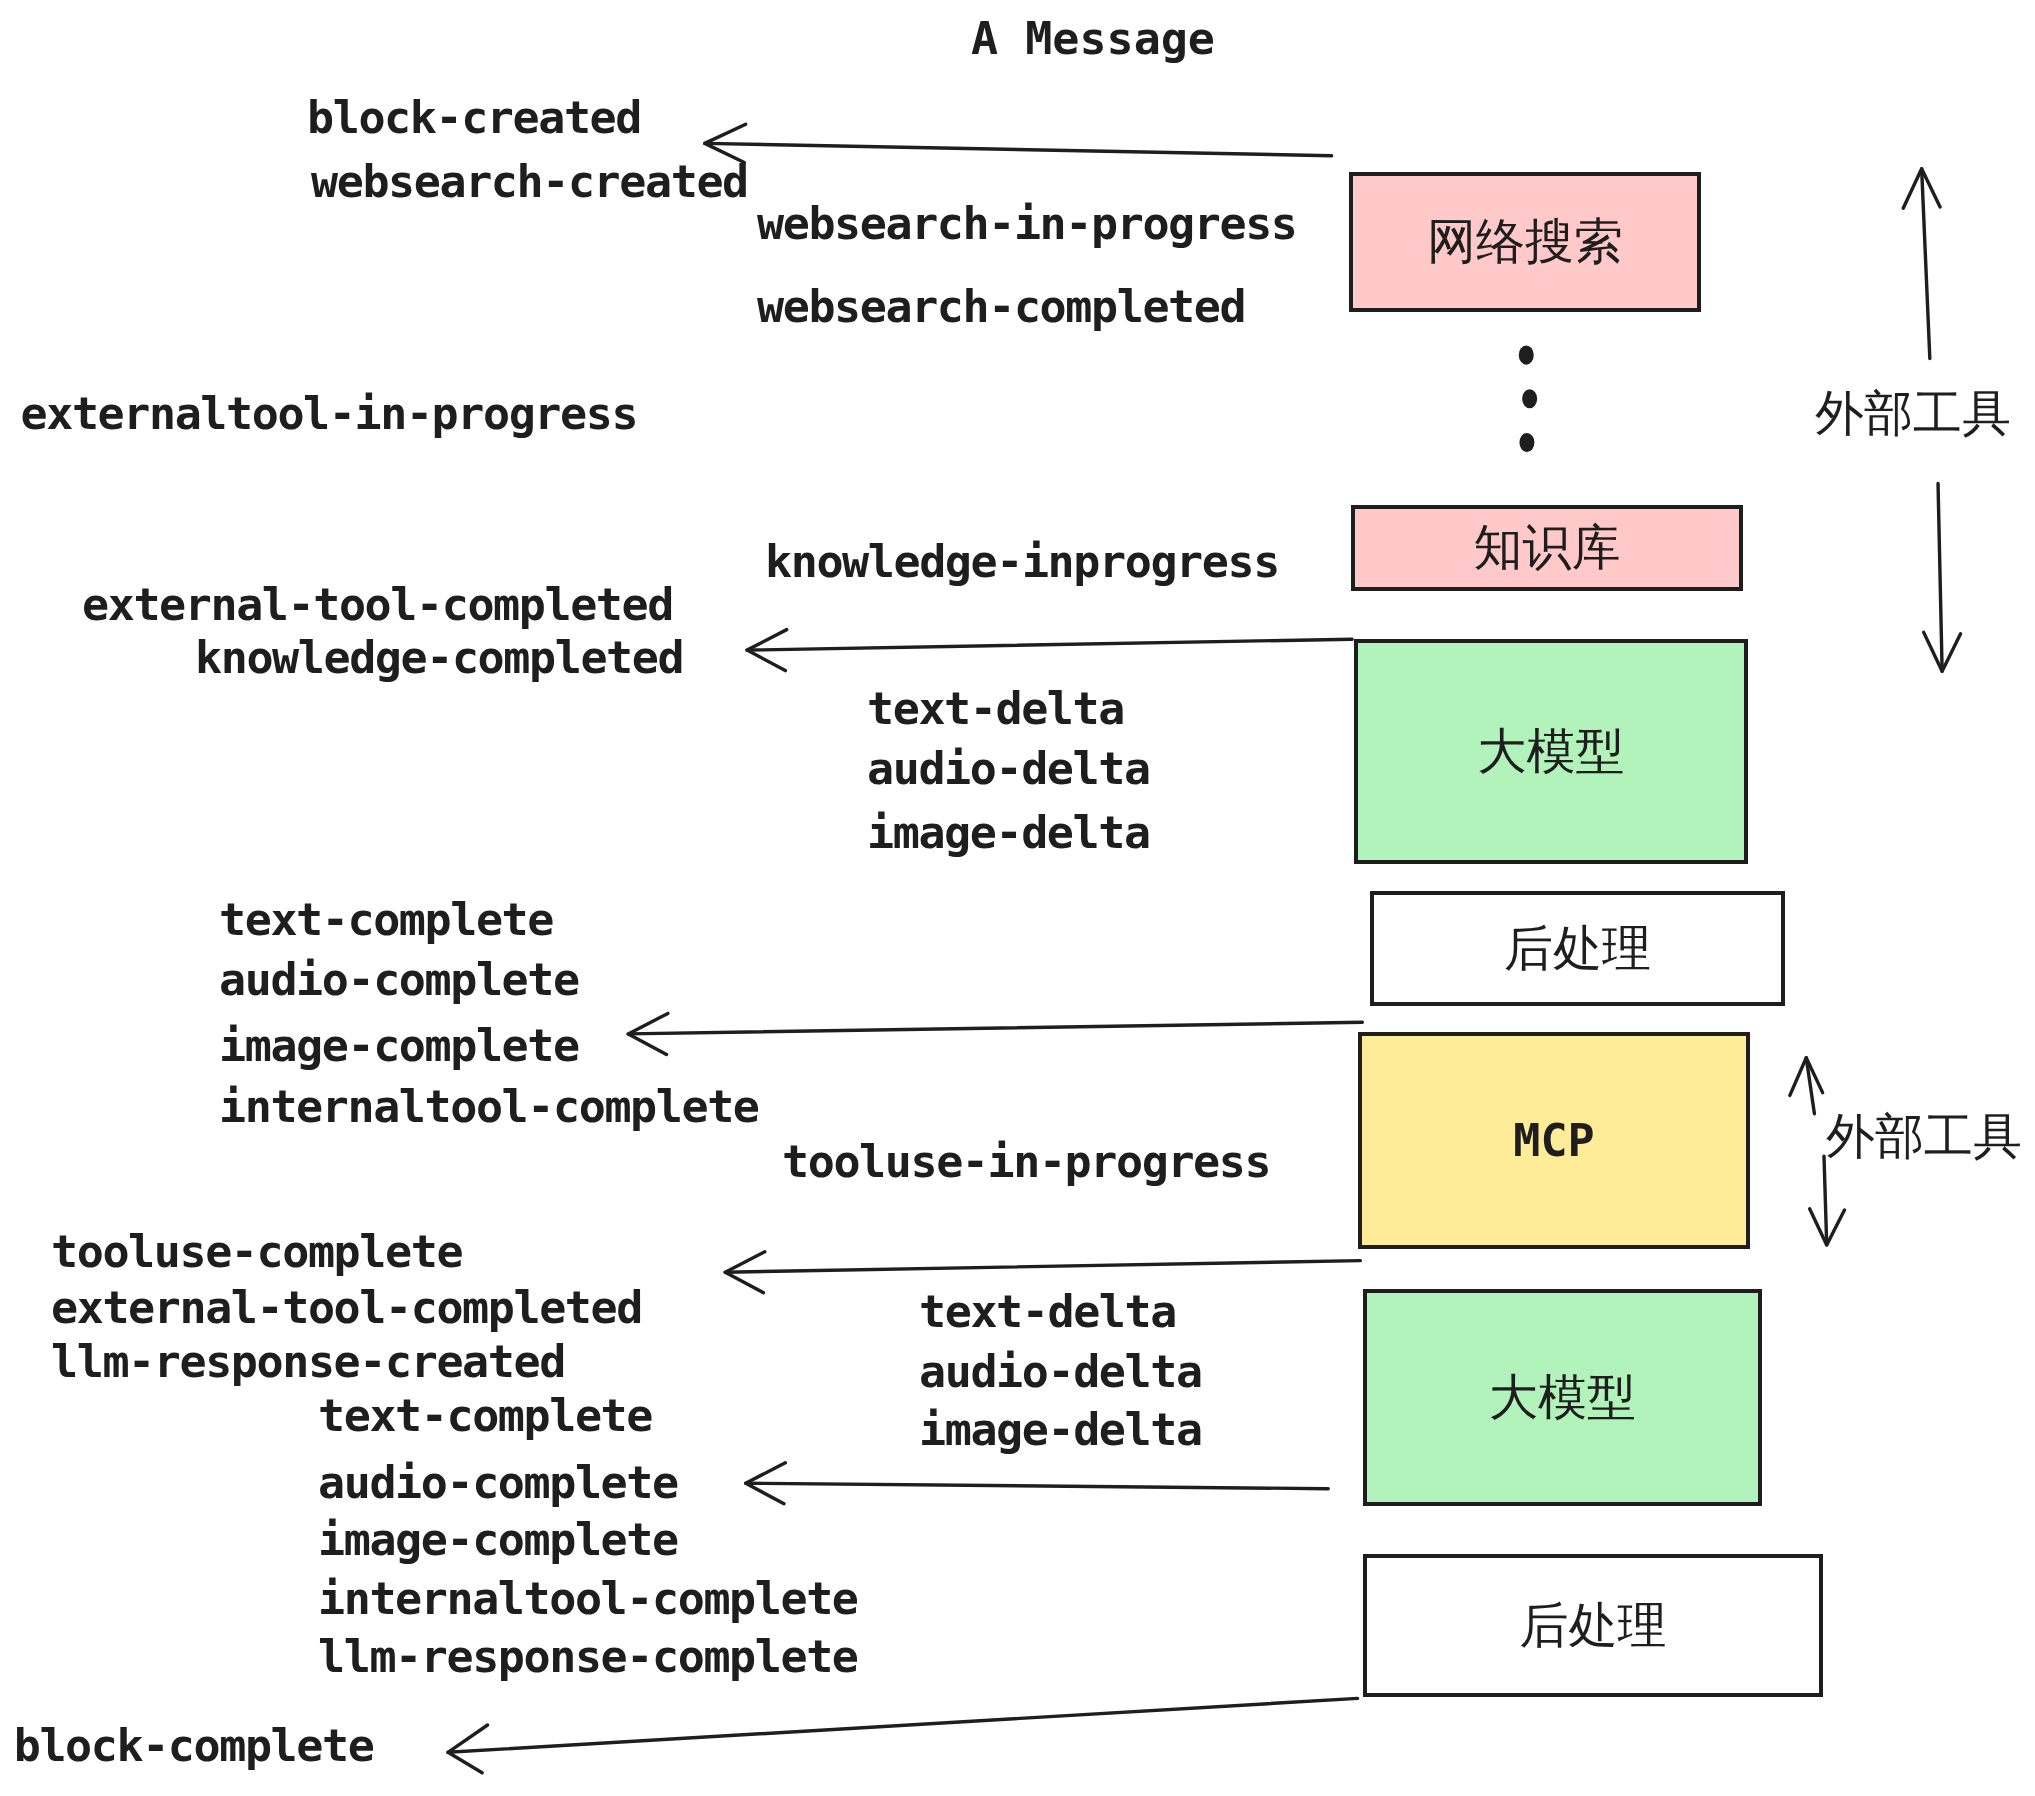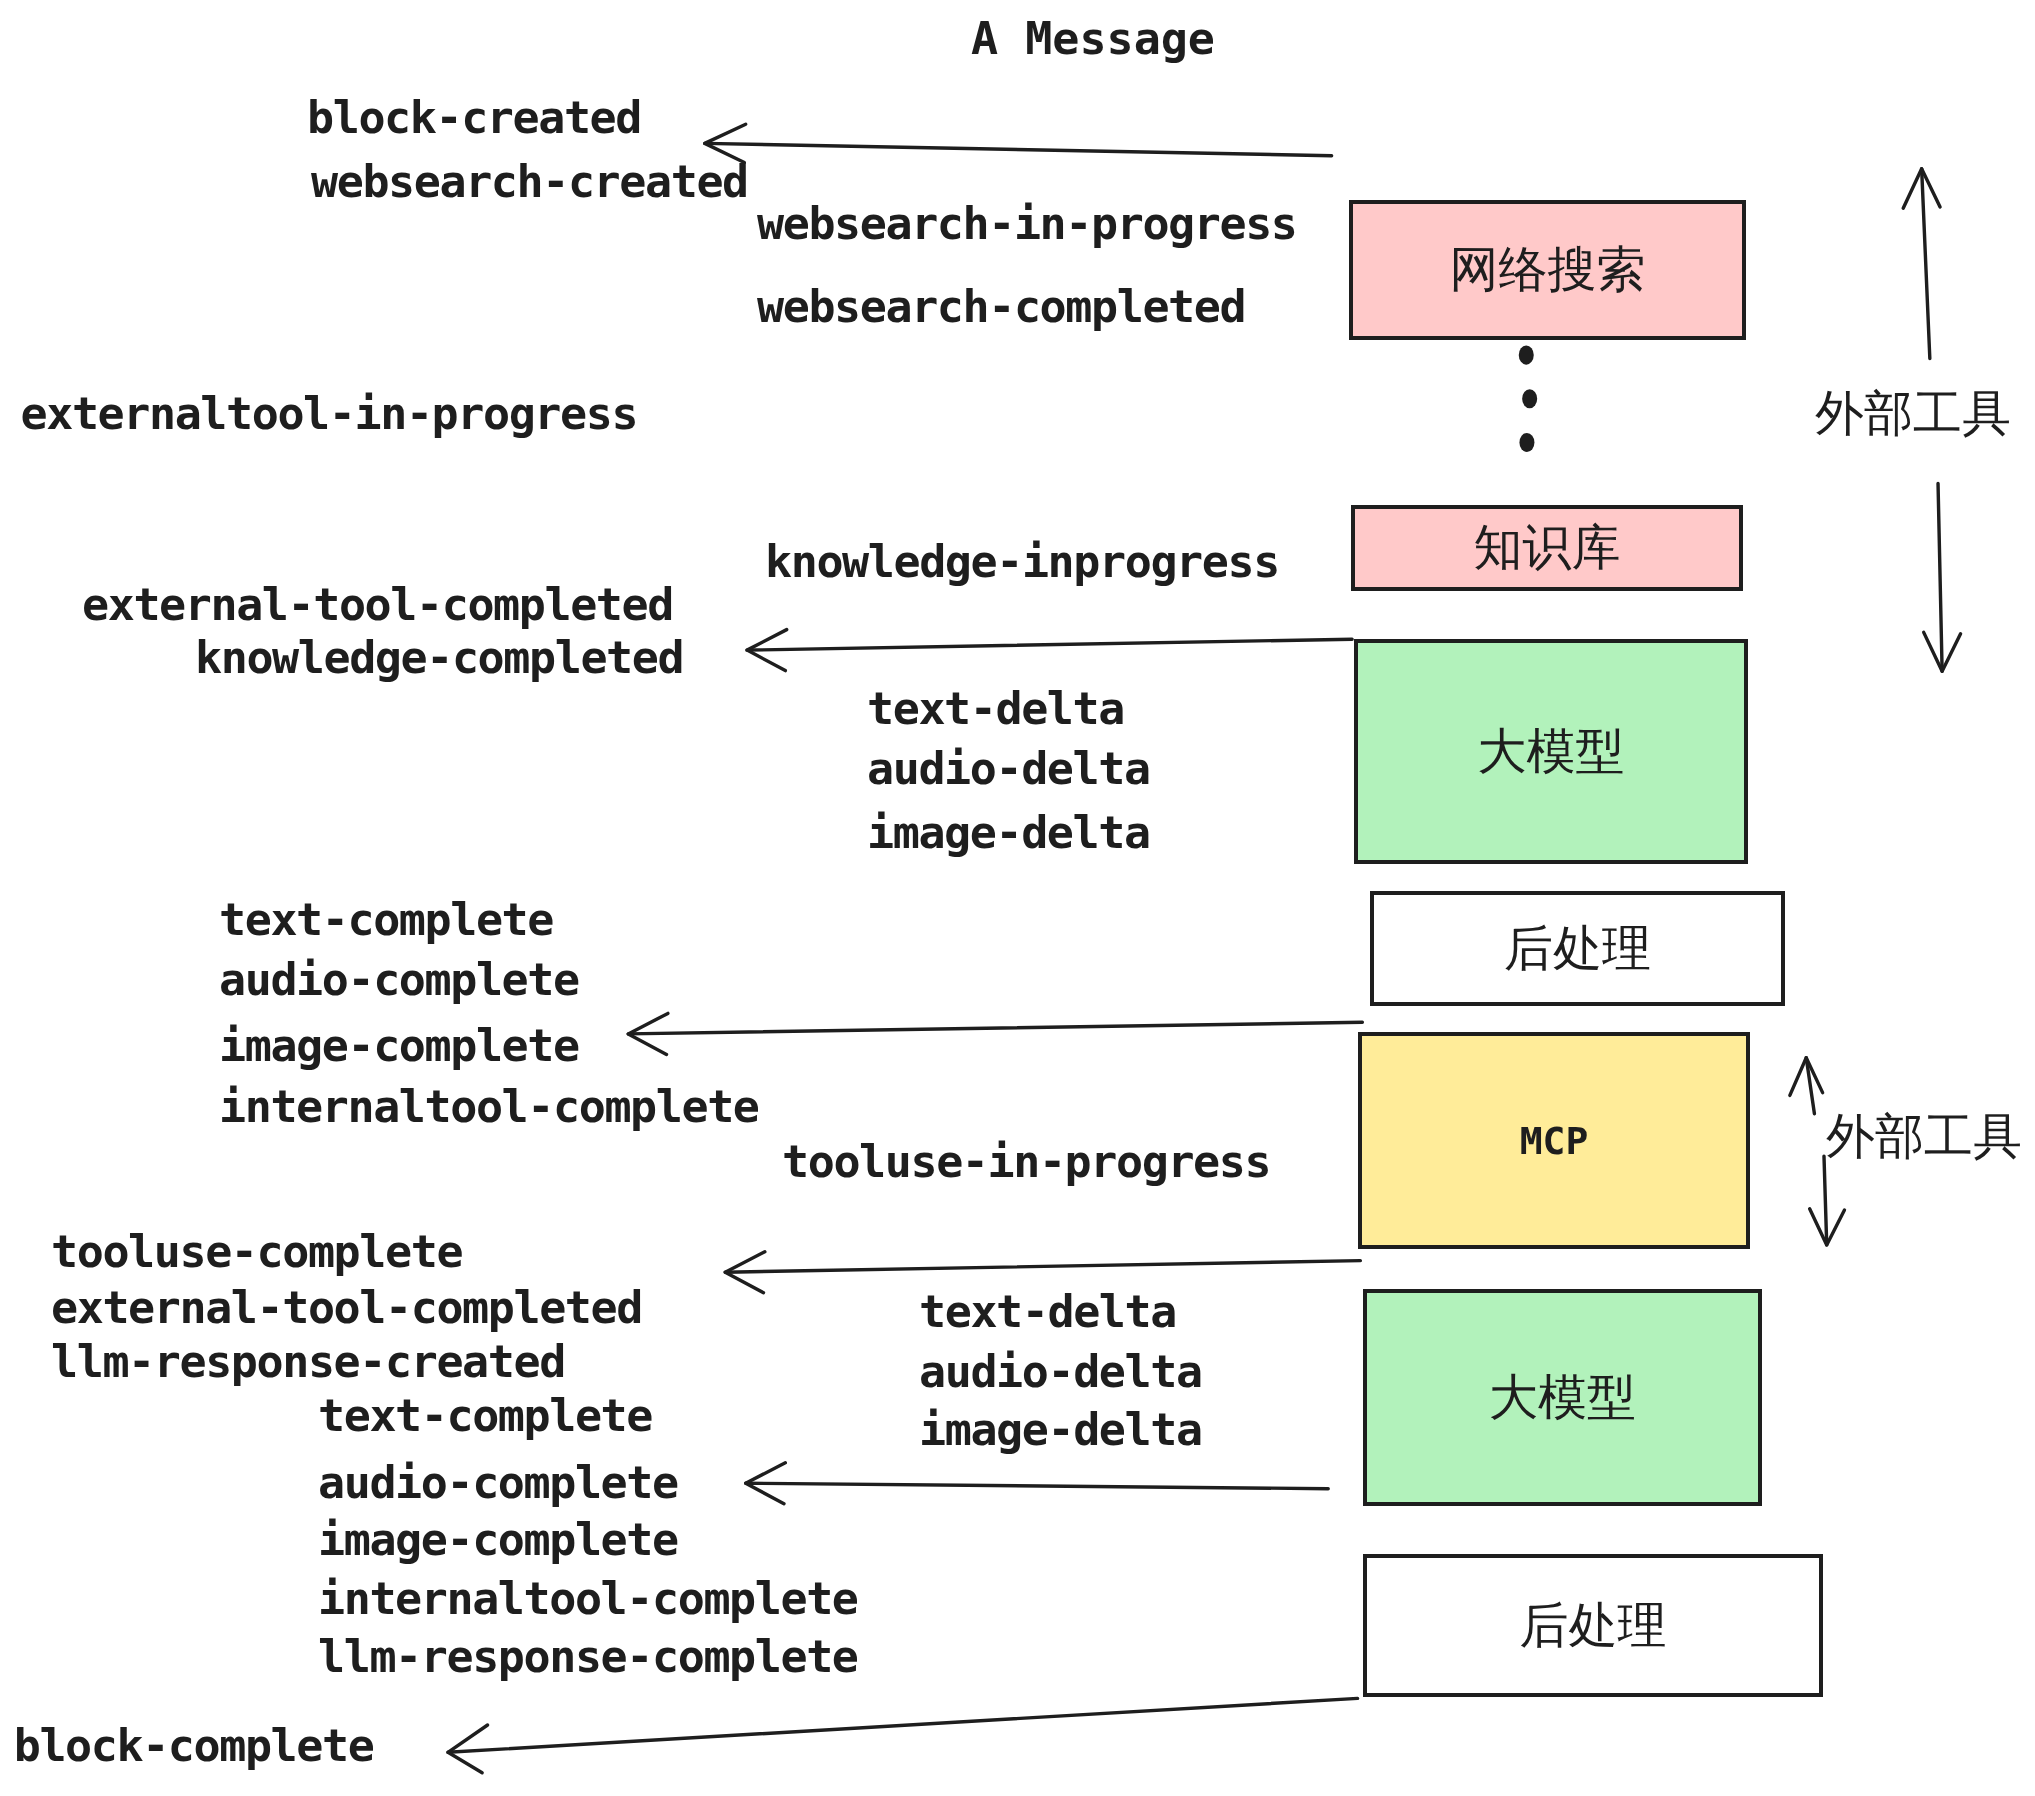--- a/index.html
+++ b/index.html
@@ -38,21 +38,21 @@
   }
   .node-label{
     font-family:"Liberation Sans", sans-serif;
     font-size:49px;
     font-weight:400;
     white-space:nowrap;
   }
   .node-label.latin{
     font-family:"DejaVu Sans Mono", monospace;
     font-weight:bold;
-    font-size:38px;
+    font-size:45px;
   }
   .side-label{
     position:absolute;
     transform:translateY(-50%);
     font-family:"Liberation Sans", sans-serif;
     font-size:49px;
     font-weight:400;
     white-space:nowrap;
   }
   svg.overlay{
@@ -156,21 +156,21 @@
   <div class="event" style="left:919px;top:1429px;">image-delta</div>
 
   <div class="event" style="left:318px;top:1415px;">text-complete</div>
   <div class="event" style="left:318px;top:1482px;">audio-complete</div>
   <div class="event" style="left:318px;top:1539px;">image-complete</div>
   <div class="event" style="left:318px;top:1598px;">internaltool-complete</div>
   <div class="event" style="left:318px;top:1656px;">llm-response-complete</div>
 
   <div class="event" style="left:13.7px;top:1745px;">block-complete</div>
 
-  <div class="node" style="left: 1349px; top: 172px; width: 397px; height: 140px; background: rgb(255, 201, 201); margin-top: 28px;">
+  <div class="node" style="left: 1349px; top: 172px; width: 352px; height: 140px; background: rgb(255, 201, 201);">
     <span class="node-label">网络搜索</span>
   </div>
 
   <div class="node" style="left: 1351px; top: 505px; width: 392px; height: 86px; background: rgb(255, 201, 201);">
     <span class="node-label">知识库</span>
   </div>
 
   <div class="node" style="left: 1354px; top: 639px; width: 394px; height: 225px; background: rgb(178, 242, 187);">
     <span class="node-label">大模型</span>
   </div>

